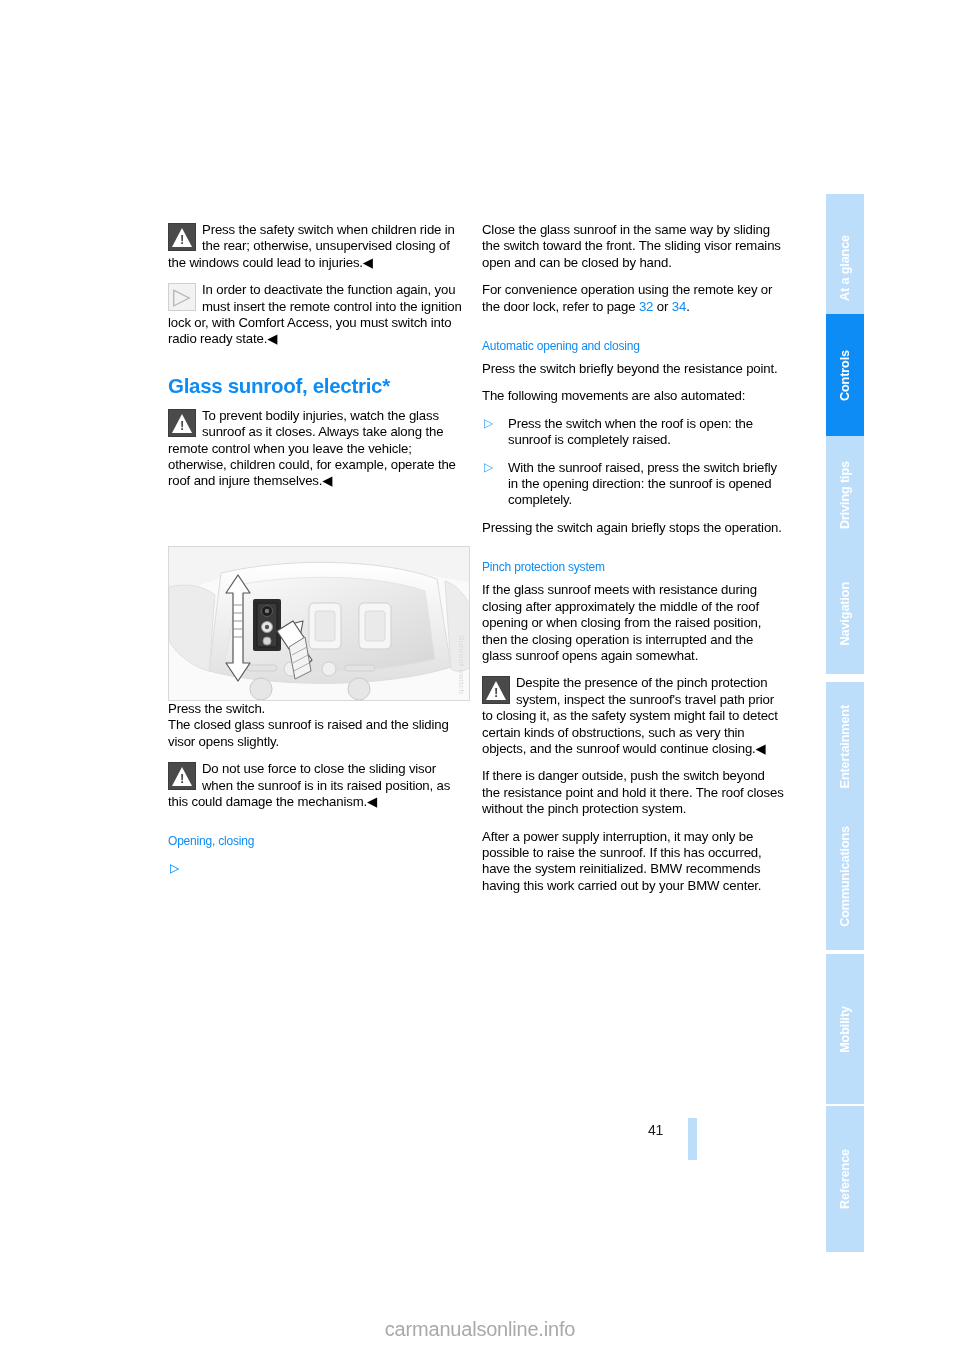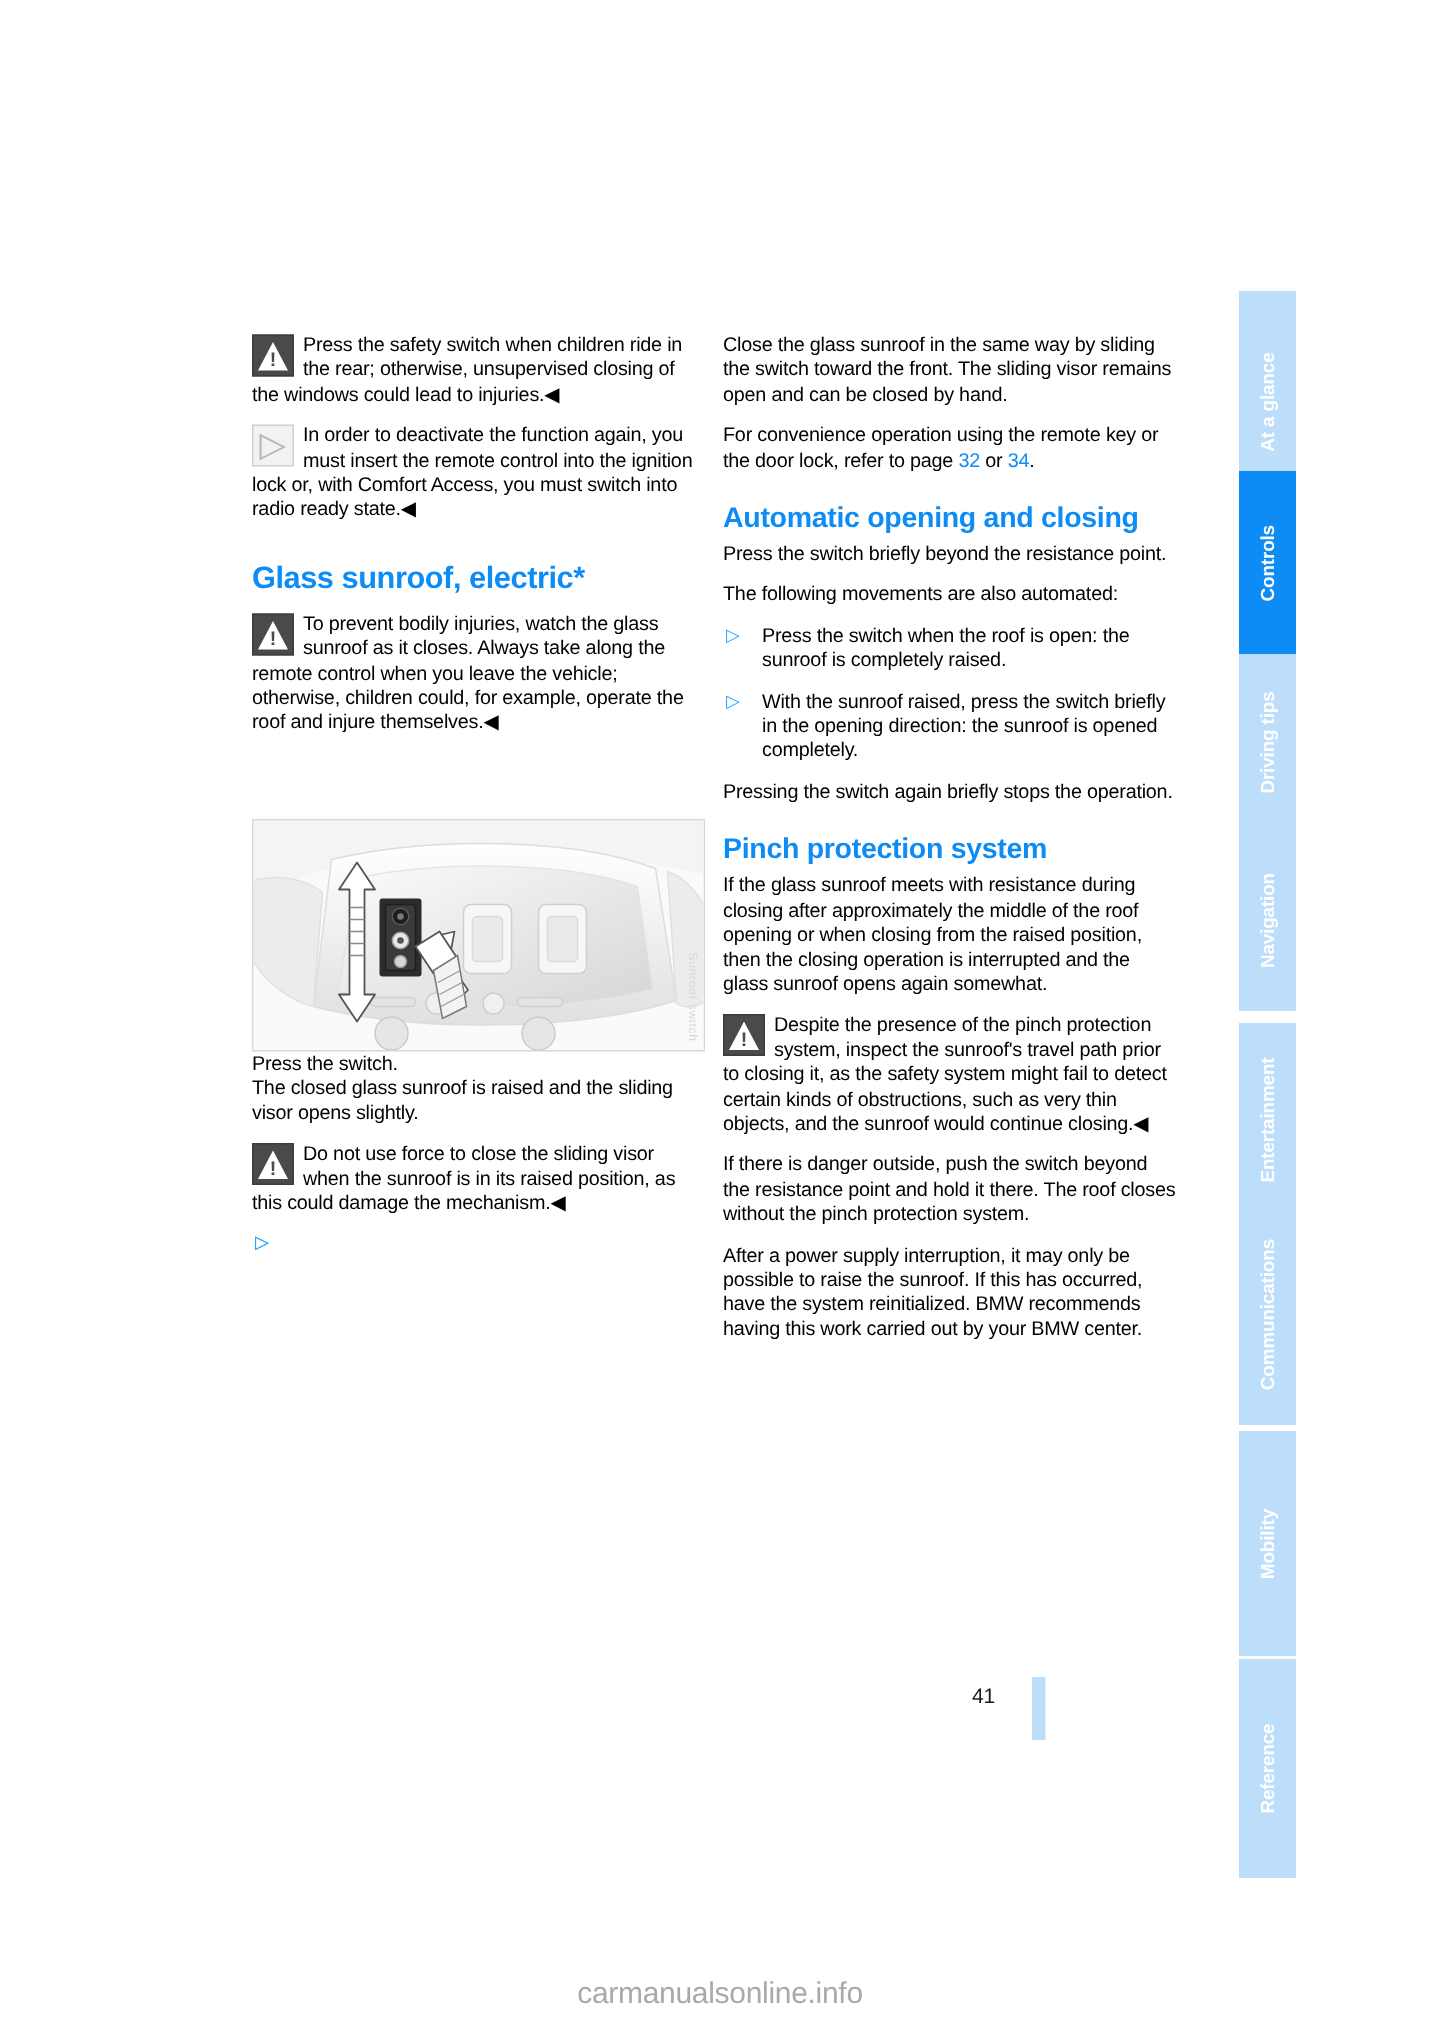--- a/index.html
+++ b/index.html
@@ -41,23 +41,23 @@
   
   h2.section-title {
     font-size: 20.5px;
     line-height: 24px;
     font-weight: bold;
     color: #0d8cf5;
     margin: 26px 0 10px 0;
     letter-spacing: -0.3px;
   }
   h3.sub-title {
-    font-size: 19px;
+    font-size: 12px;
     line-height: 18px;
-    font-weight: bold;
+    font-weight: normal;
     color: #0d8cf5;
     margin: 22px 0 6px 0;
     letter-spacing: -0.2px;
   }
   h3.sub-title.faded { color: #7ec0f7; }
 
   
   .note {
     position: relative;
     margin: 0 0 11px 0;
@@ -267,20 +267,21 @@
 
     <div class="note">
       <div class="note-icon">
         <div class="icon-warning">
             <span class="excl">!</span>
           </div>
       </div>
       <div class="note-text">Do not use force to close the sliding visor when the sunroof is in its raised position, as this could damage the mechanism.◀</div>
     </div>
 
+    <h3 class="sub-title">Opening, closing</h3>
     <ul class="bullets">
       <li>
         <span class="tri">▷</span>
       </li>
       <li>
         <span class="tri">▷</span>
       </li>
     </ul>
   </div>
 

